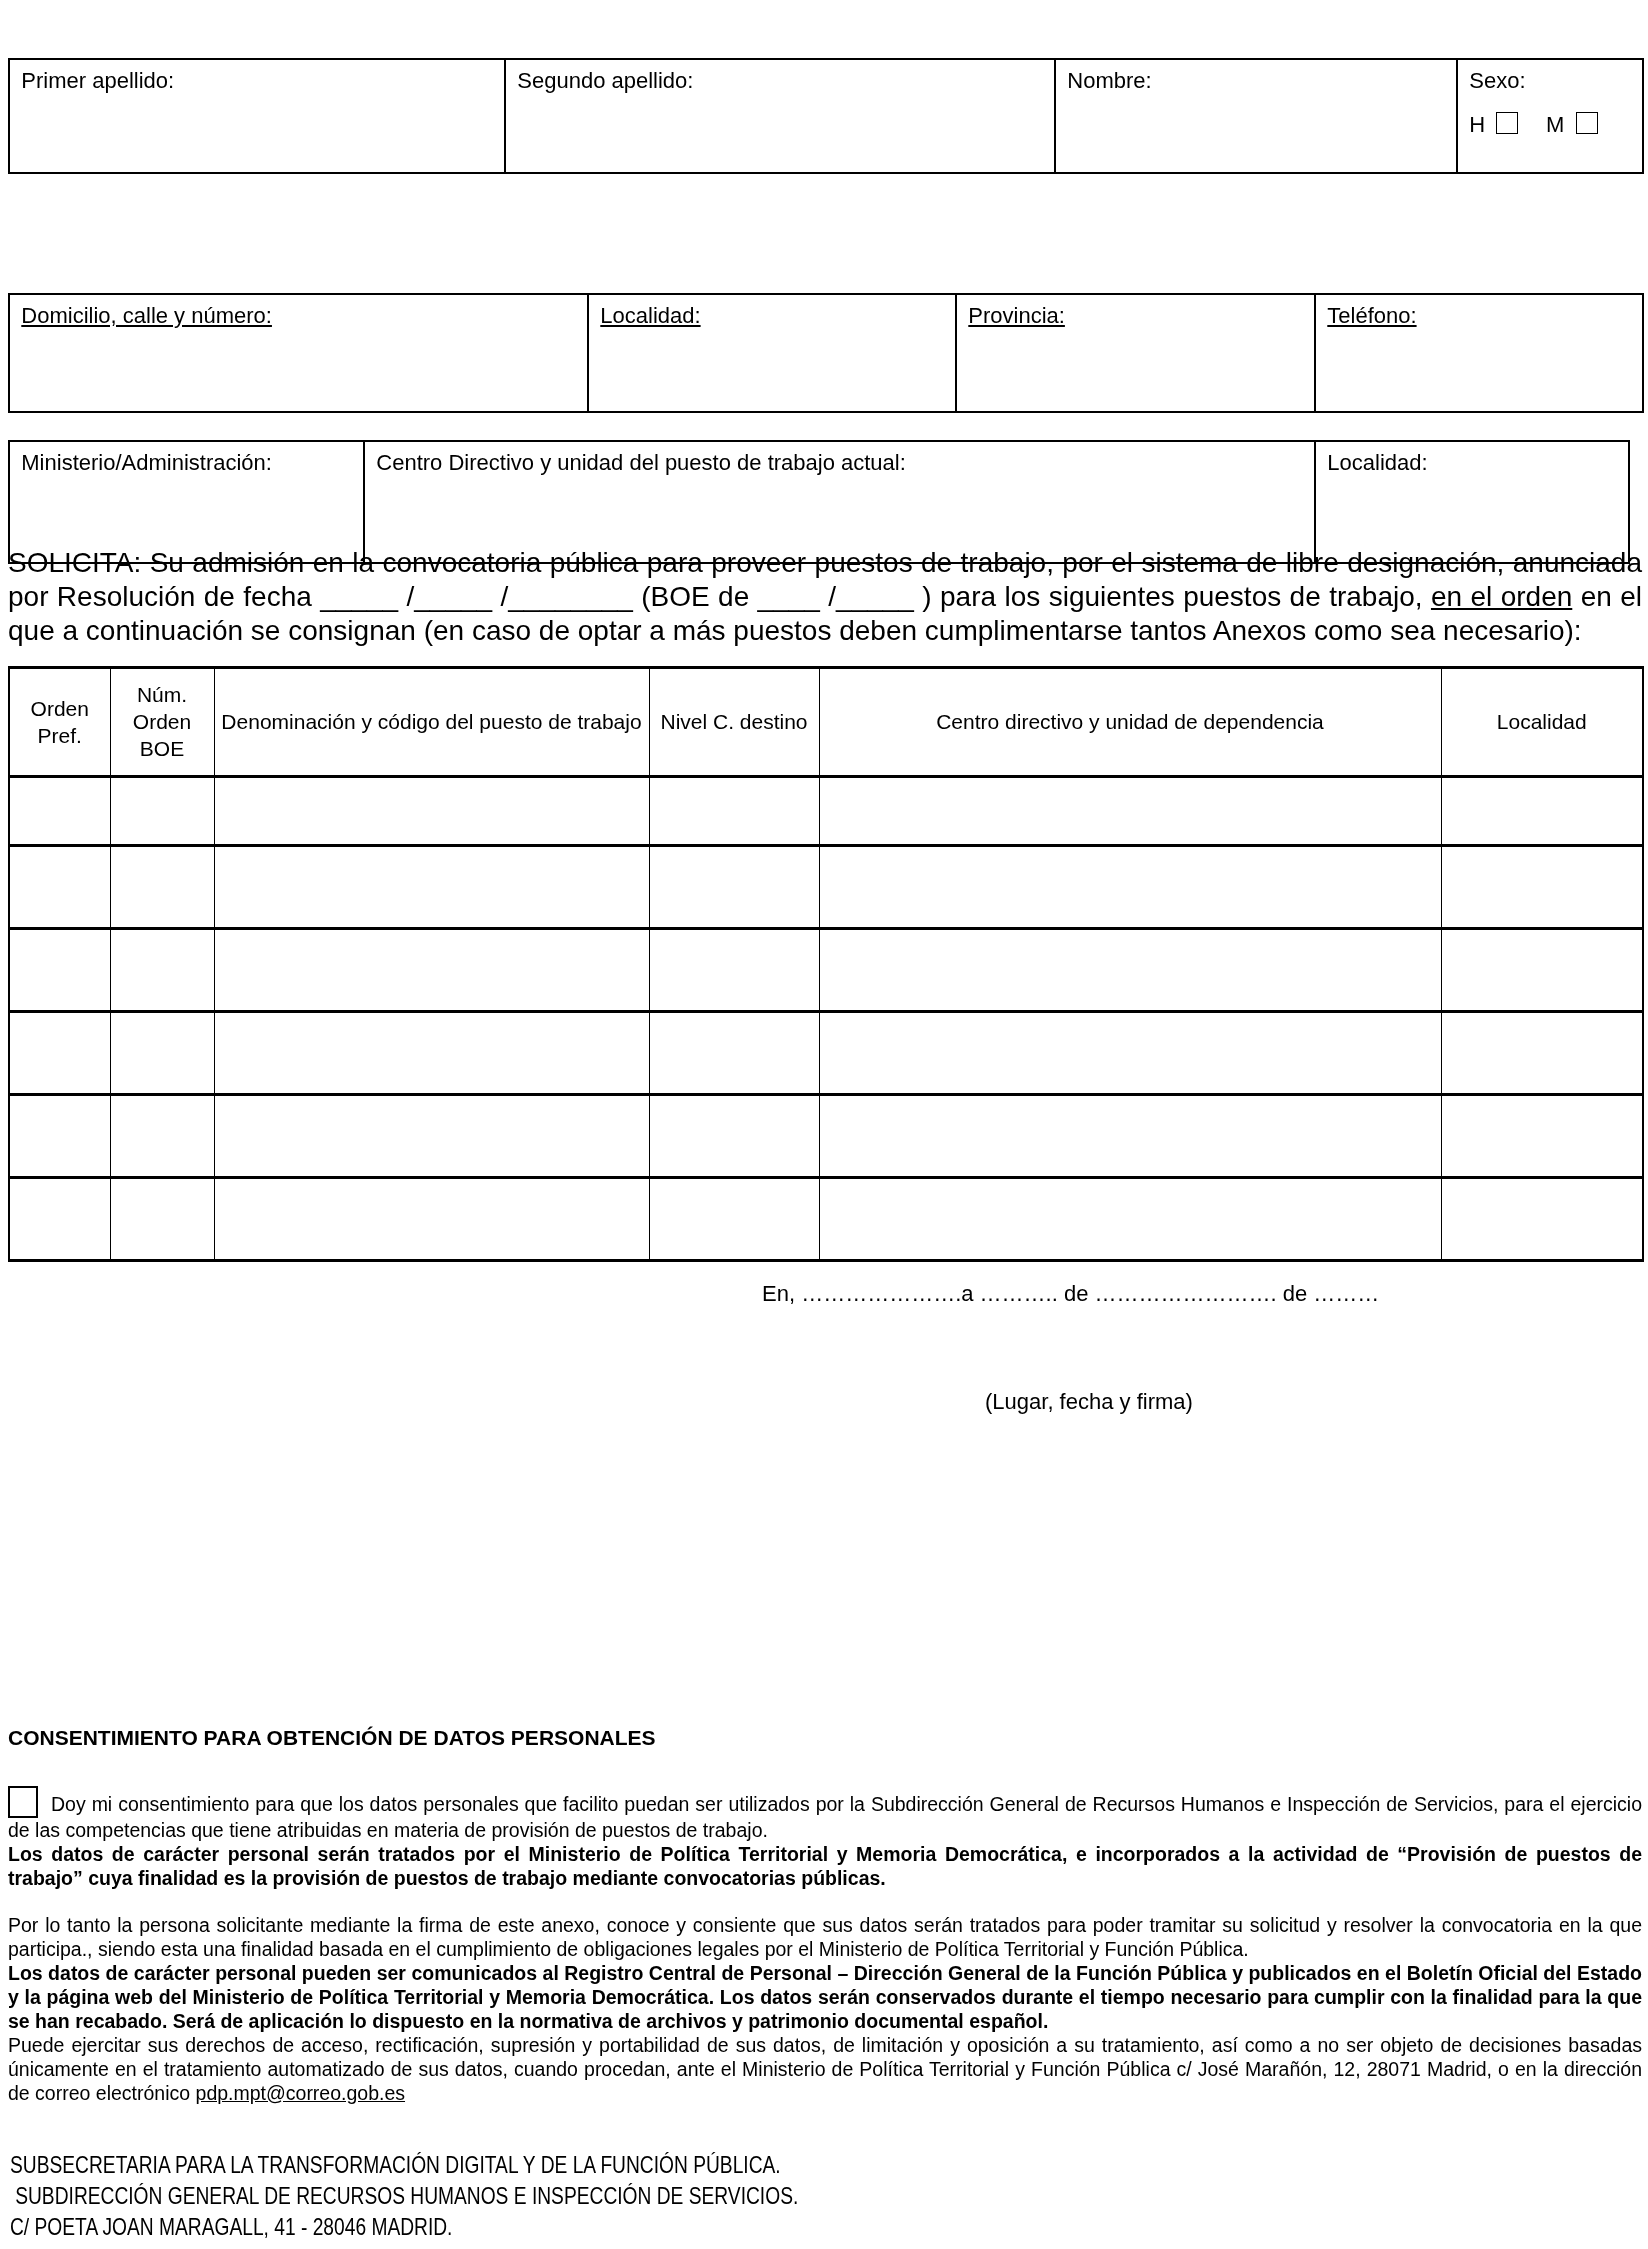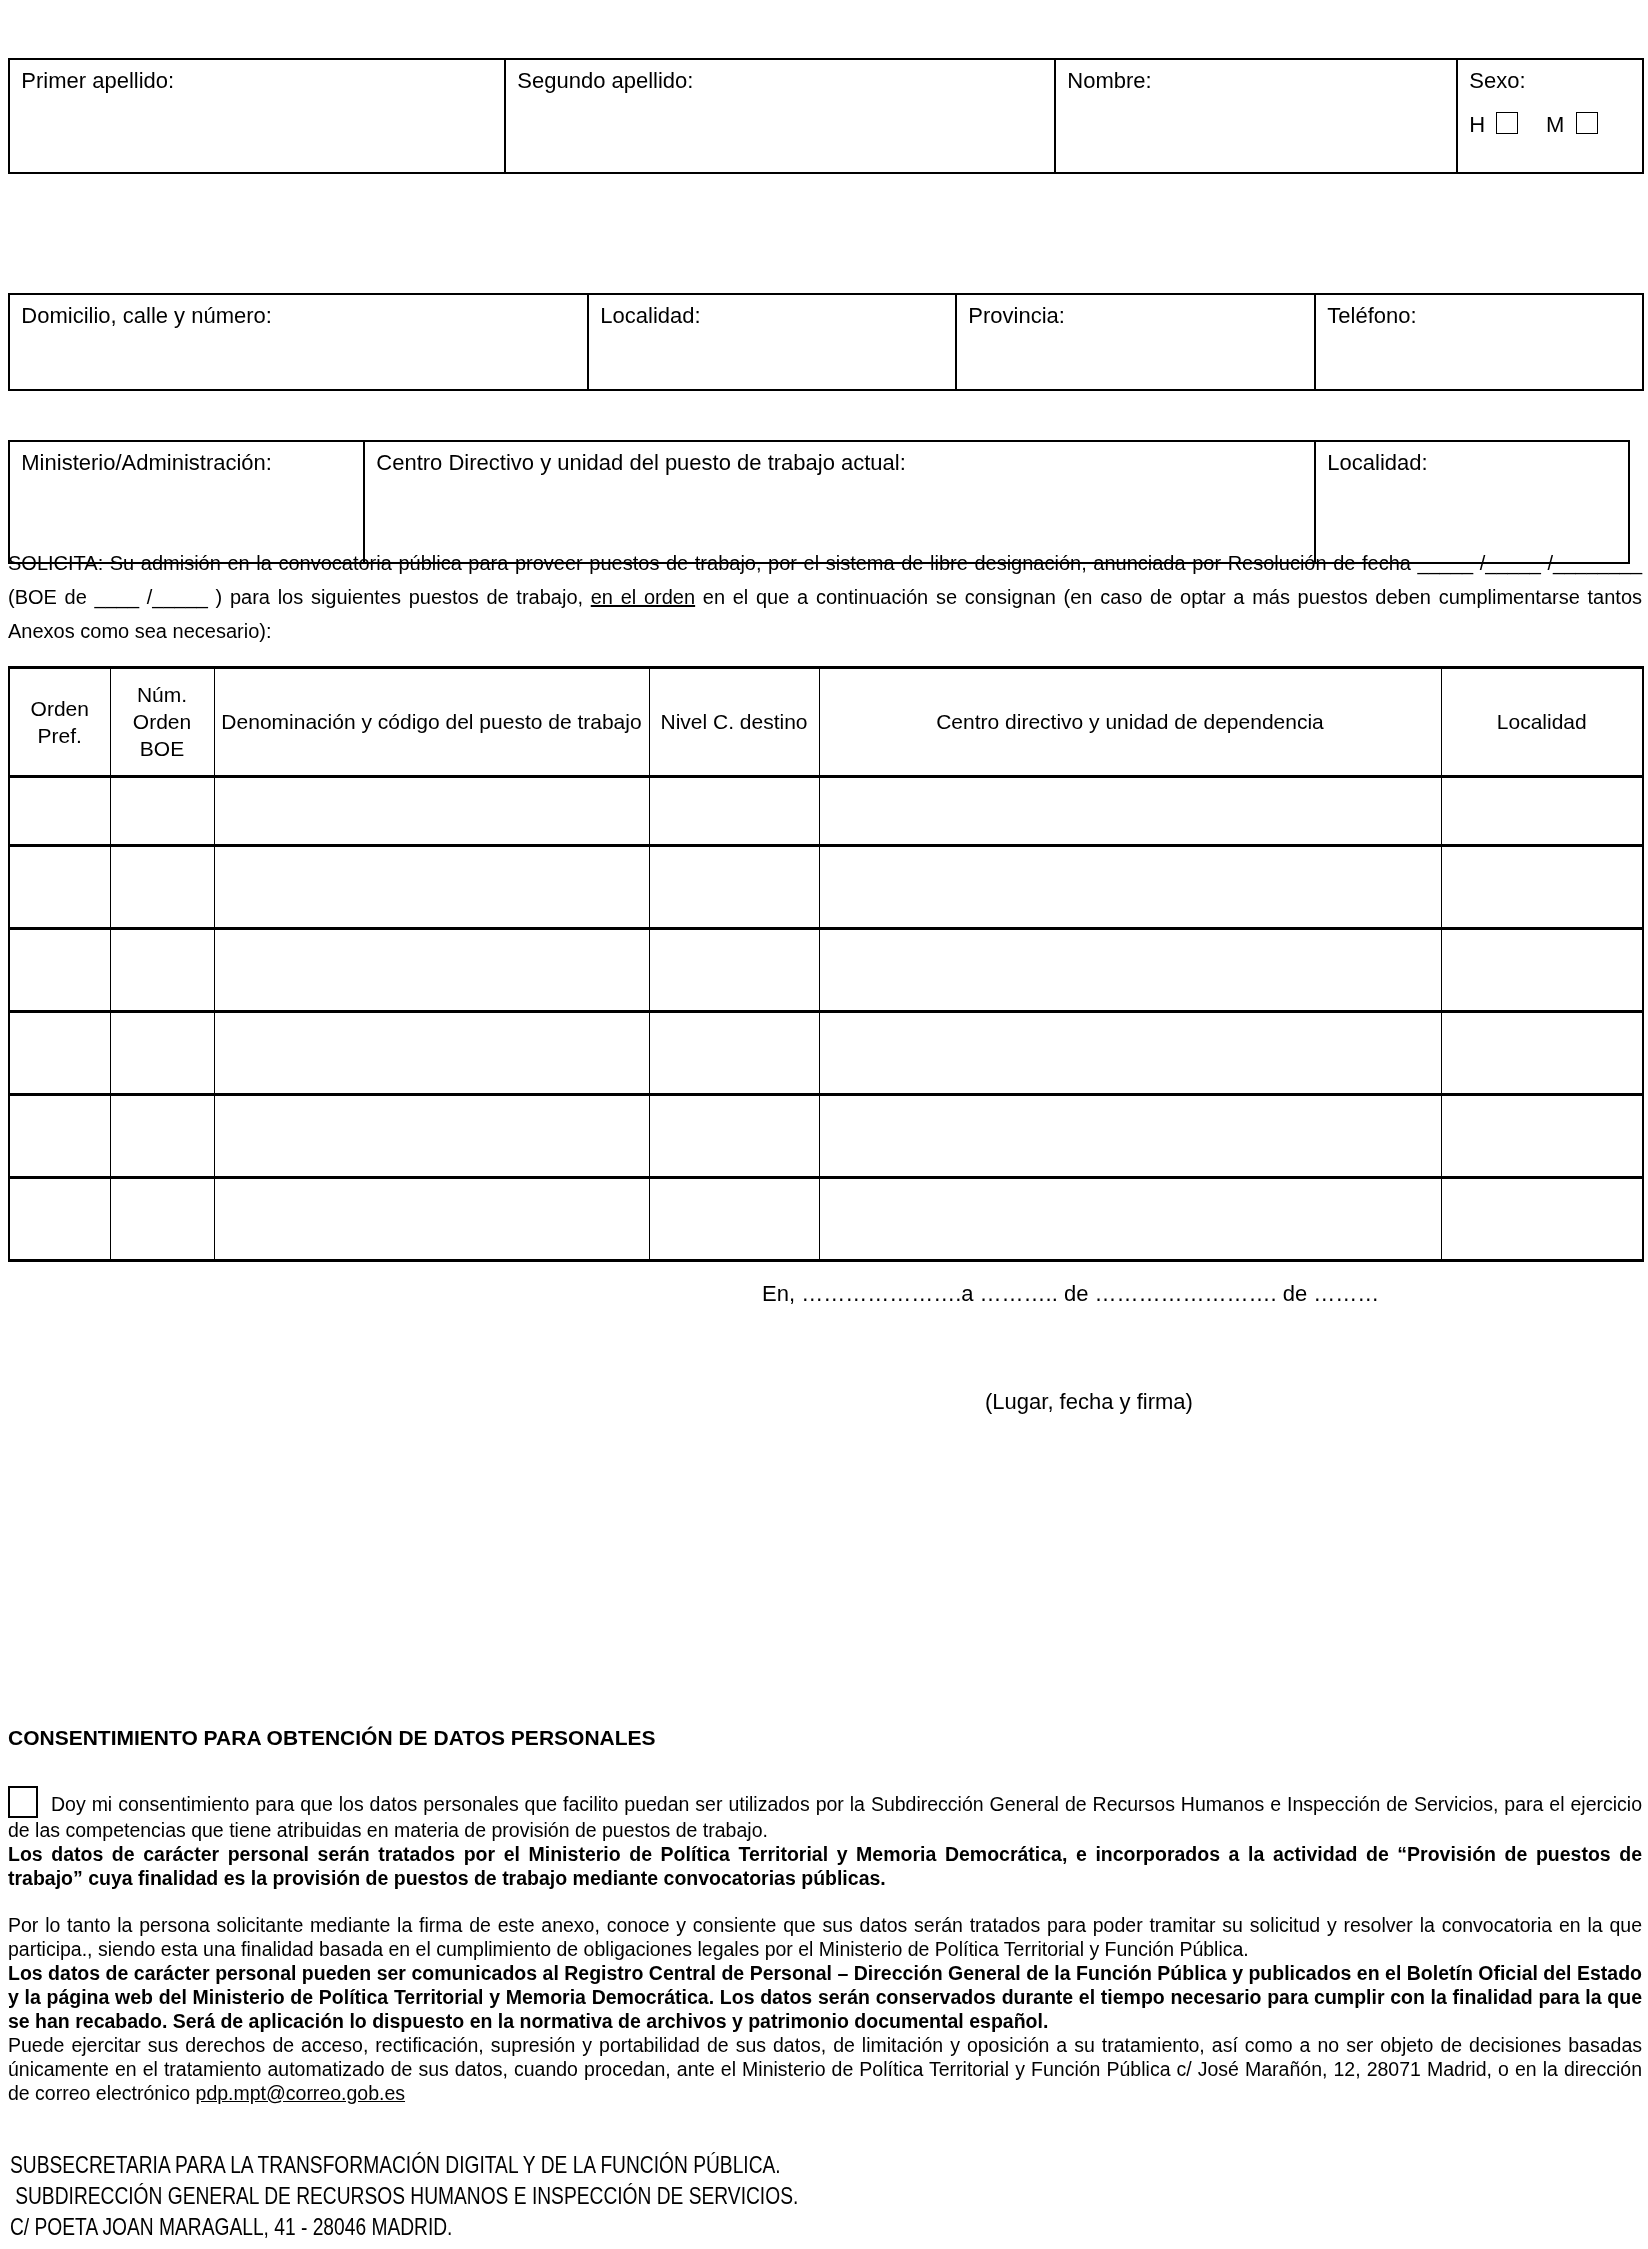--- a/index.html
+++ b/index.html
@@ -8,21 +8,21 @@
   h1.title{position:absolute;top:3.2px;left:0;width:1649px;text-align:center;
     font-size:26px;font-weight:700;margin:0;}
   table.t{border-collapse:collapse;table-layout:fixed;position:absolute;left:8px;}
   table.t td{border:2.4px solid #000;vertical-align:top;padding:8px 11.3px;font-size:22px;line-height:26px;}
   .lbl{display:inline;}
   .sexo-opts{margin-top:18px;font-size:22px;}
   .cb{display:inline-block;width:20px;height:20px;border:1.6px solid #000;
       vertical-align:-2.4px;margin-left:11.3px;}
   .cb-m{margin-left:27.6px;}
   
-  .solicita{position:absolute;left:8px;top:546px;width:1634px;font-size:20px;
+  .solicita{position:absolute;left:8px;top:546px;width:1634px;font-size:28px;
     line-height:34px;text-align:justify;}
   .und{text-decoration:underline;}
   
   #positions{position:absolute;left:8px;top:666px;border:2.4px solid #000;
     border-collapse:collapse;table-layout:fixed;width:1634px;}
   #positions td,#positions th{border:1.6px solid #000;font-weight:400;}
   #positions tr{border-top:3.2px solid #000;border-bottom:3.2px solid #000;}
   #positions thead th{font-size:21px;line-height:27px;text-align:center;vertical-align:middle;
     padding:4.9px 6.5px;height:96px;}
   #positions tbody tr{height:83px;}
@@ -81,21 +81,21 @@
 
 
   <table class="t" style="top:293px;width:1634px;">
     <colgroup>
         <col style="width:579px">
         <col style="width:368px">
         <col style="width:359px">
         <col style="width:328px">
       </colgroup>
     <tbody>
-        <tr style="height:96px;">
+        <tr style="height:118px;text-decoration:underline;">
       <td>
         <span class="lbl">Domicilio, calle y número:</span>
       </td>
       <td>
         <span class="lbl">Localidad:</span>
       </td>
       <td>
         <span class="lbl">Provincia:</span>
       </td>
       <td>

